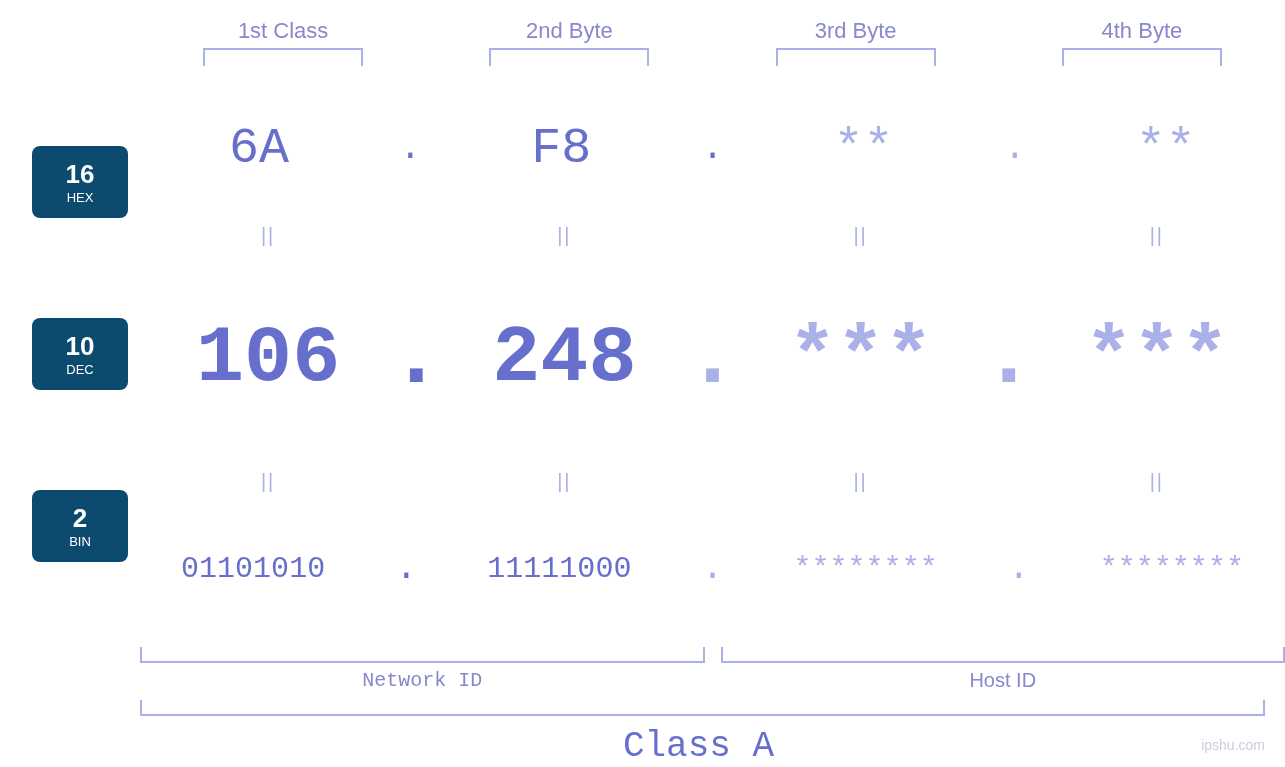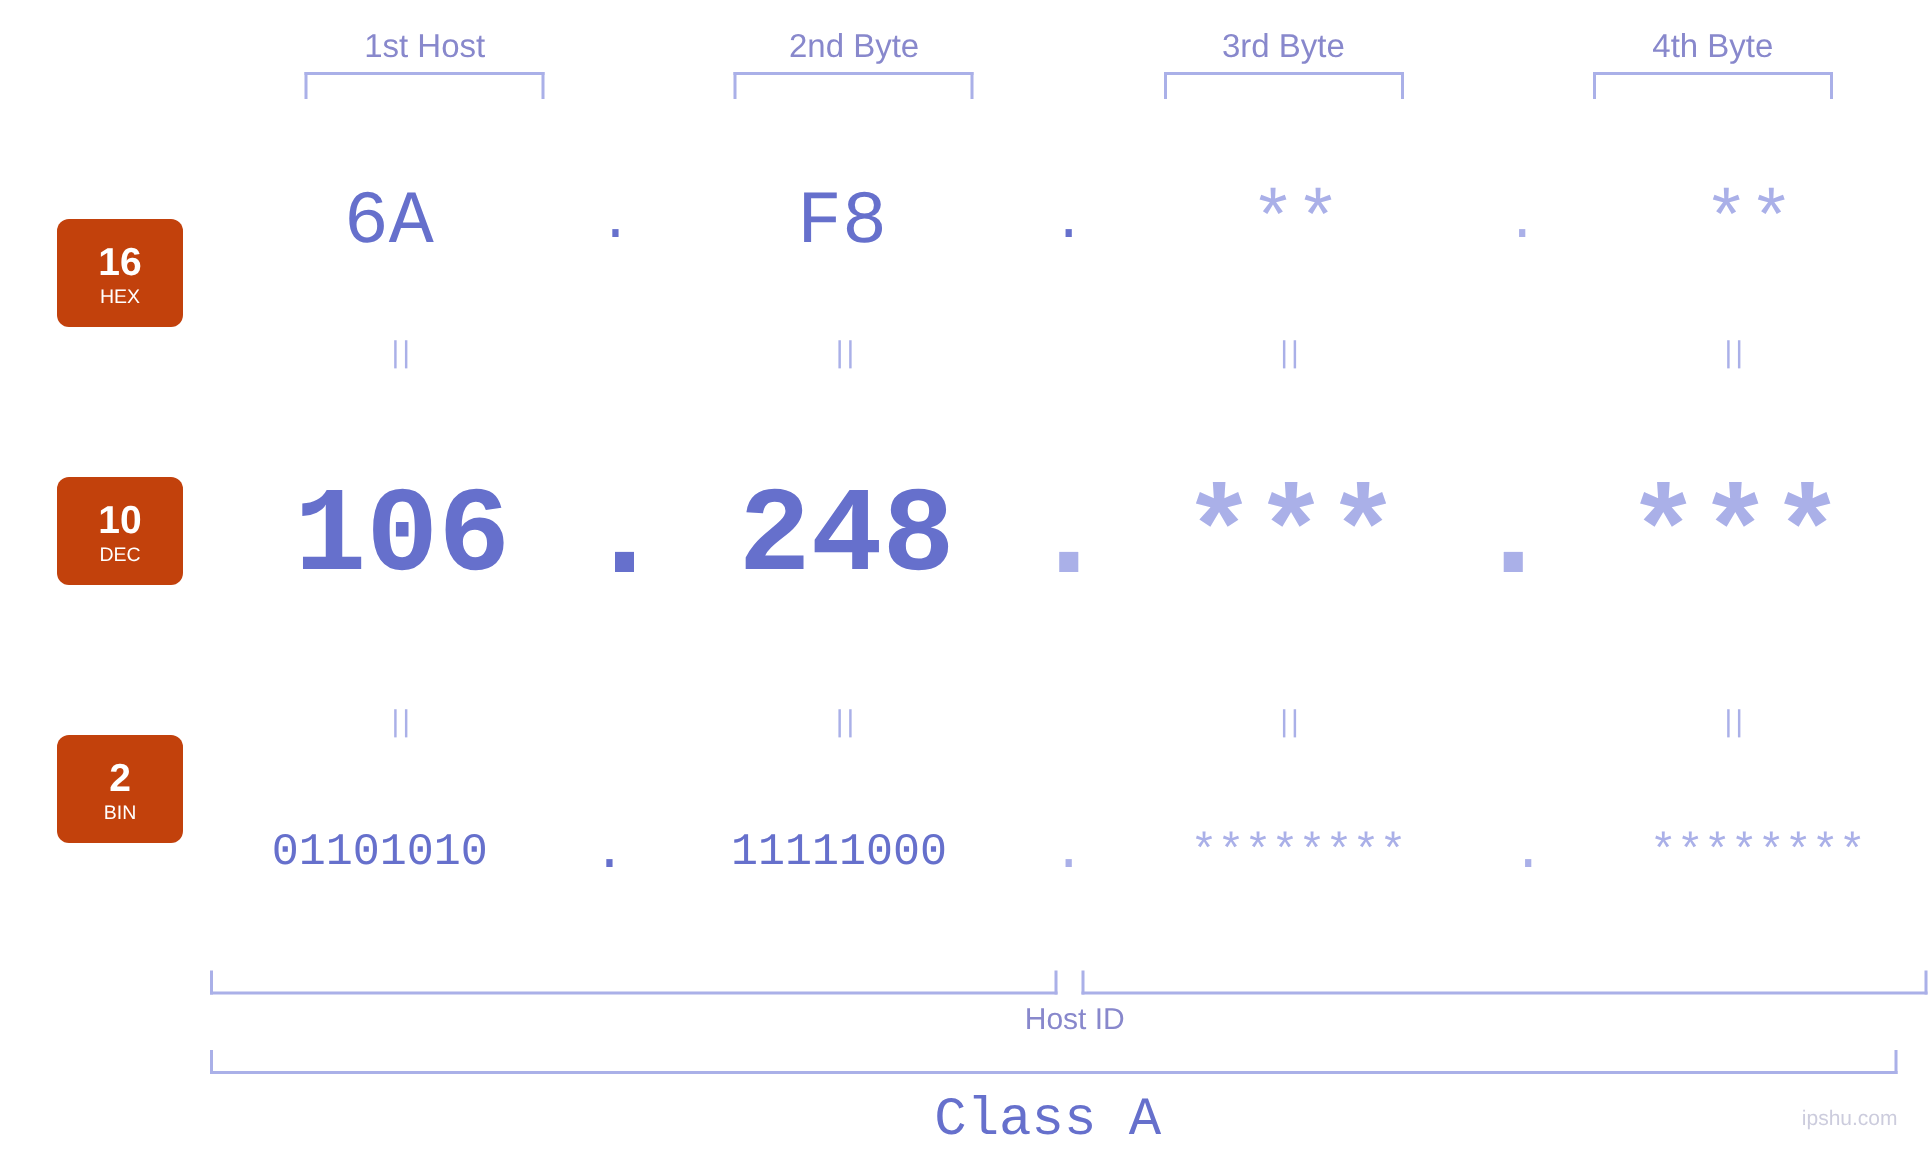--- a/index.html
+++ b/index.html
@@ -73,23 +73,23 @@
     .badges-col {
       width: 140px;
       display: flex;
       flex-direction: column;
       align-items: center;
       justify-content: space-around;
       padding: 20px 0 80px 20px;
     }
 
     .badge {
-      width: 84px;
+      width: 96px;
       height: 72px;
-      background: #c2410c;
+      background: #0c4a6e;
       border-radius: 8px;
       display: flex;
       flex-direction: column;
       align-items: center;
       justify-content: center;
       color: white;
       font-family: Arial, sans-serif;
     }
 
     .badge-num {
@@ -190,21 +190,21 @@
     .muted {
       color: #aab0e8;
     }
   </style>
 </head>
 <body>
 
 <div class="main-container">
 
   <div class="byte-headers">
-    <div class="byte-col">1st Host</div>
+    <div class="byte-col">1st Class</div>
     <div class="byte-col">2nd Byte</div>
     <div class="byte-col">3rd Byte</div>
     <div class="byte-col">4th Byte</div>
   </div>
 
   <div class="brackets-row">
     <div class="bracket-col">
         <div class="bracket-top"></div>
       </div>
     <div class="bracket-col">
@@ -288,20 +288,21 @@
       </div>
 
       <div style="display:flex; width:100%; margin-top:6px;">
 
         <div style="flex:2.15; height:16px; border:2px solid #aab0e8; border-top:none; margin-right:8px;"></div>
 
         <div style="flex:2.15; height:16px; border:2px solid #aab0e8; border-top:none; margin-left:8px;"></div>
       </div>
 
       <div style="display:flex; width:100%; margin-top:6px;">
+        <div style="flex:2.15; text-align:center; color:#8888cc; font-size:20px; font-family:'Courier New',Courier,monospace; margin-right:8px;">Network ID</div>
         <div style="flex:2.15; text-align:center; color:#8888cc; font-size:20px; font-family:Liberation Sans, sans-serif; margin-left:8px;">Host ID</div>
       </div>
 
     </div>
   </div>
 
   <div style="width:100%; padding-left:140px; padding-right:20px; margin-top:8px;">
     <div style="width:100%; height:16px; border:2px solid #aab0e8; border-top:none;"></div>
   </div>
 

